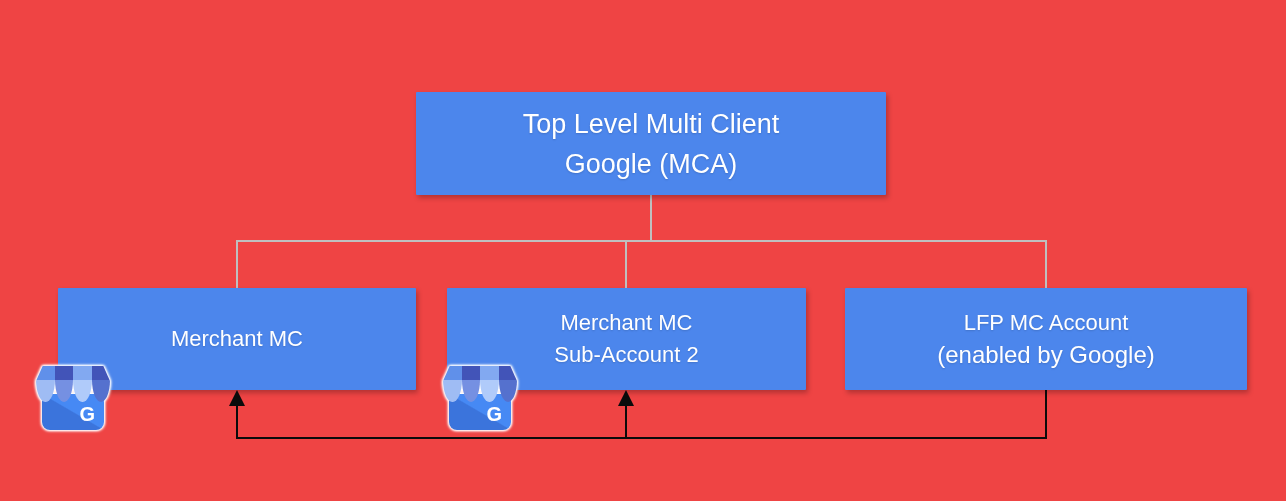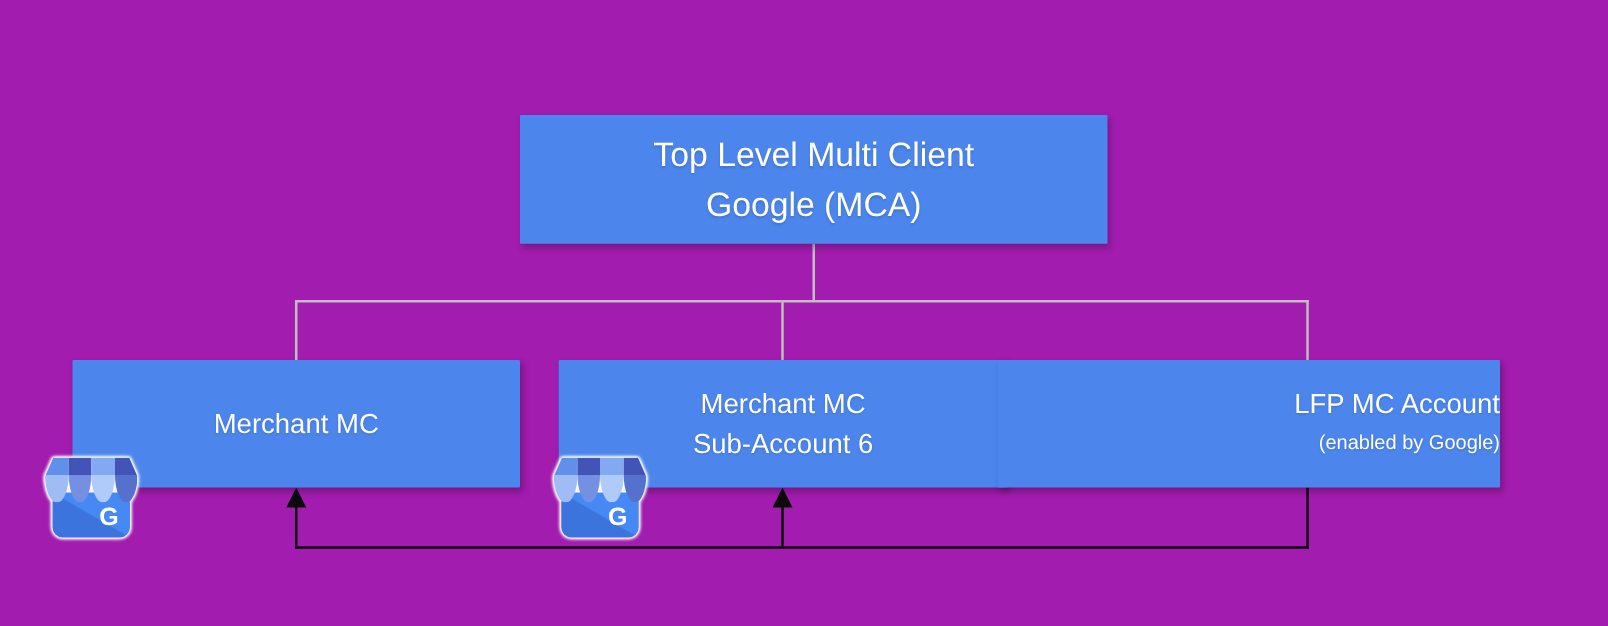--- a/index.html
+++ b/index.html
@@ -5,43 +5,43 @@
   html, body {
     margin: 0;
     padding: 0;
     background: #ffffff;
     font-family: "Liberation Sans", sans-serif;
   }
   .canvas {
     position: relative;
     width: 1286px;
     height: 501px;
-    background: #a21caf;
+    background: #ef4444;
     overflow: hidden;
   }
 
   
   .node {
     position: absolute;
     background: #4C86EC;
     color: #ffffff;
     display: flex;
     flex-direction: column;
     align-items: center;
     justify-content: center;
     text-align: center;
     border-radius: 1px;
     box-shadow: 2px 3px 5px rgba(0,0,0,0.25);
     text-shadow: 0 1px 2px rgba(0,0,0,0.15);
   }
   .node-mca  { left: 416px; top: 92px;  width: 470px; height: 103px; font-size: 27px; line-height: 40px; }
   .node-sub1 { left: 58px;  top: 288px; width: 358px; height: 102px; font-size: 22px; line-height: 32px; }
   .node-sub2 { left: 447px; top: 288px; width: 359px; height: 102px; font-size: 22px; line-height: 32px; }
-  .node-lfp  { left: 798px; top: 288px; width: 402px; height: 102px; font-size: 22px; line-height: 32px; align-items: flex-end; }
-  .node-lfp .line2 { font-size: 16px; }
+  .node-lfp  { left: 845px; top: 288px; width: 402px; height: 102px; font-size: 22px; line-height: 32px; }
+  .node-lfp .line2 { font-size: 24px; }
 
   
   .line { position: absolute; }
   .line.gray  { background: #BFBFBF; }
   .line.black { background: #0b0b0b; }
 
   .mca-down   { left: 650px;  top: 195px; width: 2px;   height: 46px; }
   .tree-h     { left: 236px;  top: 240px; width: 811px; height: 2px;  }
   .drop-sub1  { left: 236px;  top: 240px; width: 2px;   height: 48px; }
   .drop-sub2  { left: 625px;  top: 240px; width: 2px;   height: 48px; }
@@ -126,21 +126,21 @@
     <span class="line1">Top Level Multi Client</span>
     <span class="line2">Google (MCA)</span>
   </div>
 
   <div class="node node-sub1">
     <span class="line1">Merchant MC</span>
   </div>
 
   <div class="node node-sub2">
     <span class="line1">Merchant MC</span>
-    <span class="line2">Sub-Account 6</span>
+    <span class="line2">Sub-Account 2</span>
   </div>
 
   <div class="node node-lfp">
     <span class="line1">LFP MC Account</span>
     <span class="line2">(enabled by Google)</span>
   </div>
 
   <div class="gmb gmb-1">
     <div class="gmb-body">
       <span class="gmb-g">G</span>

